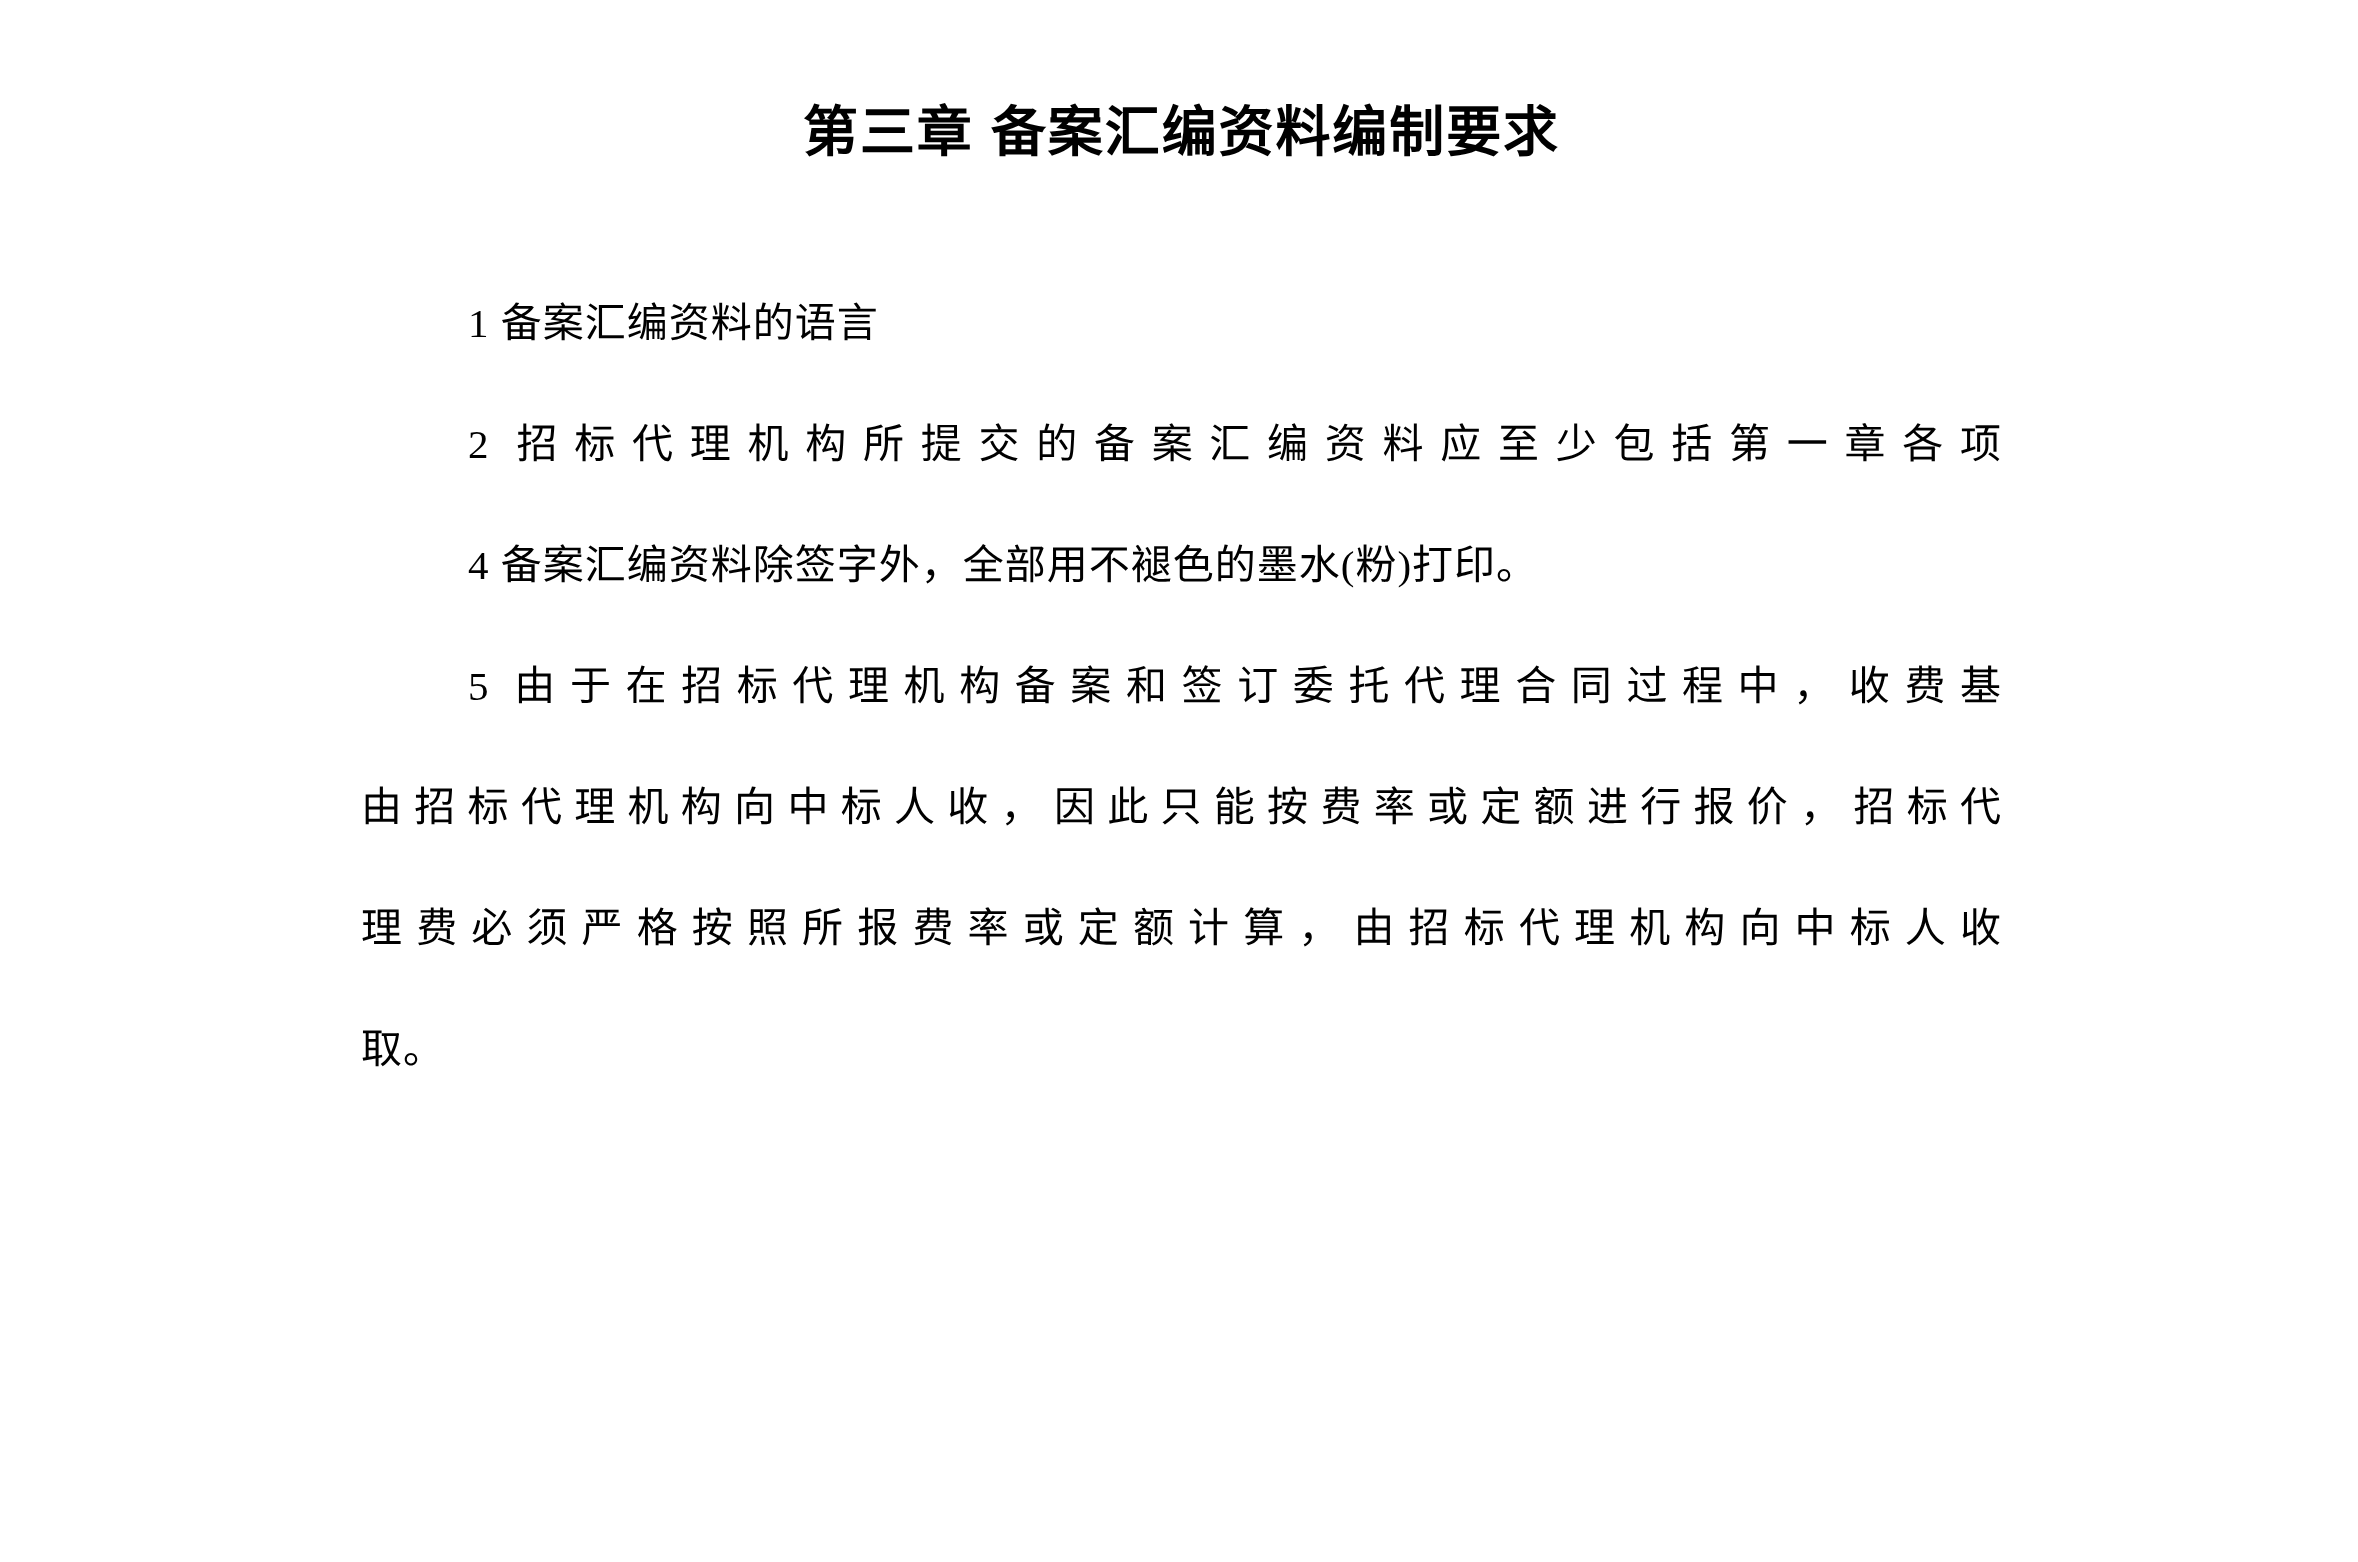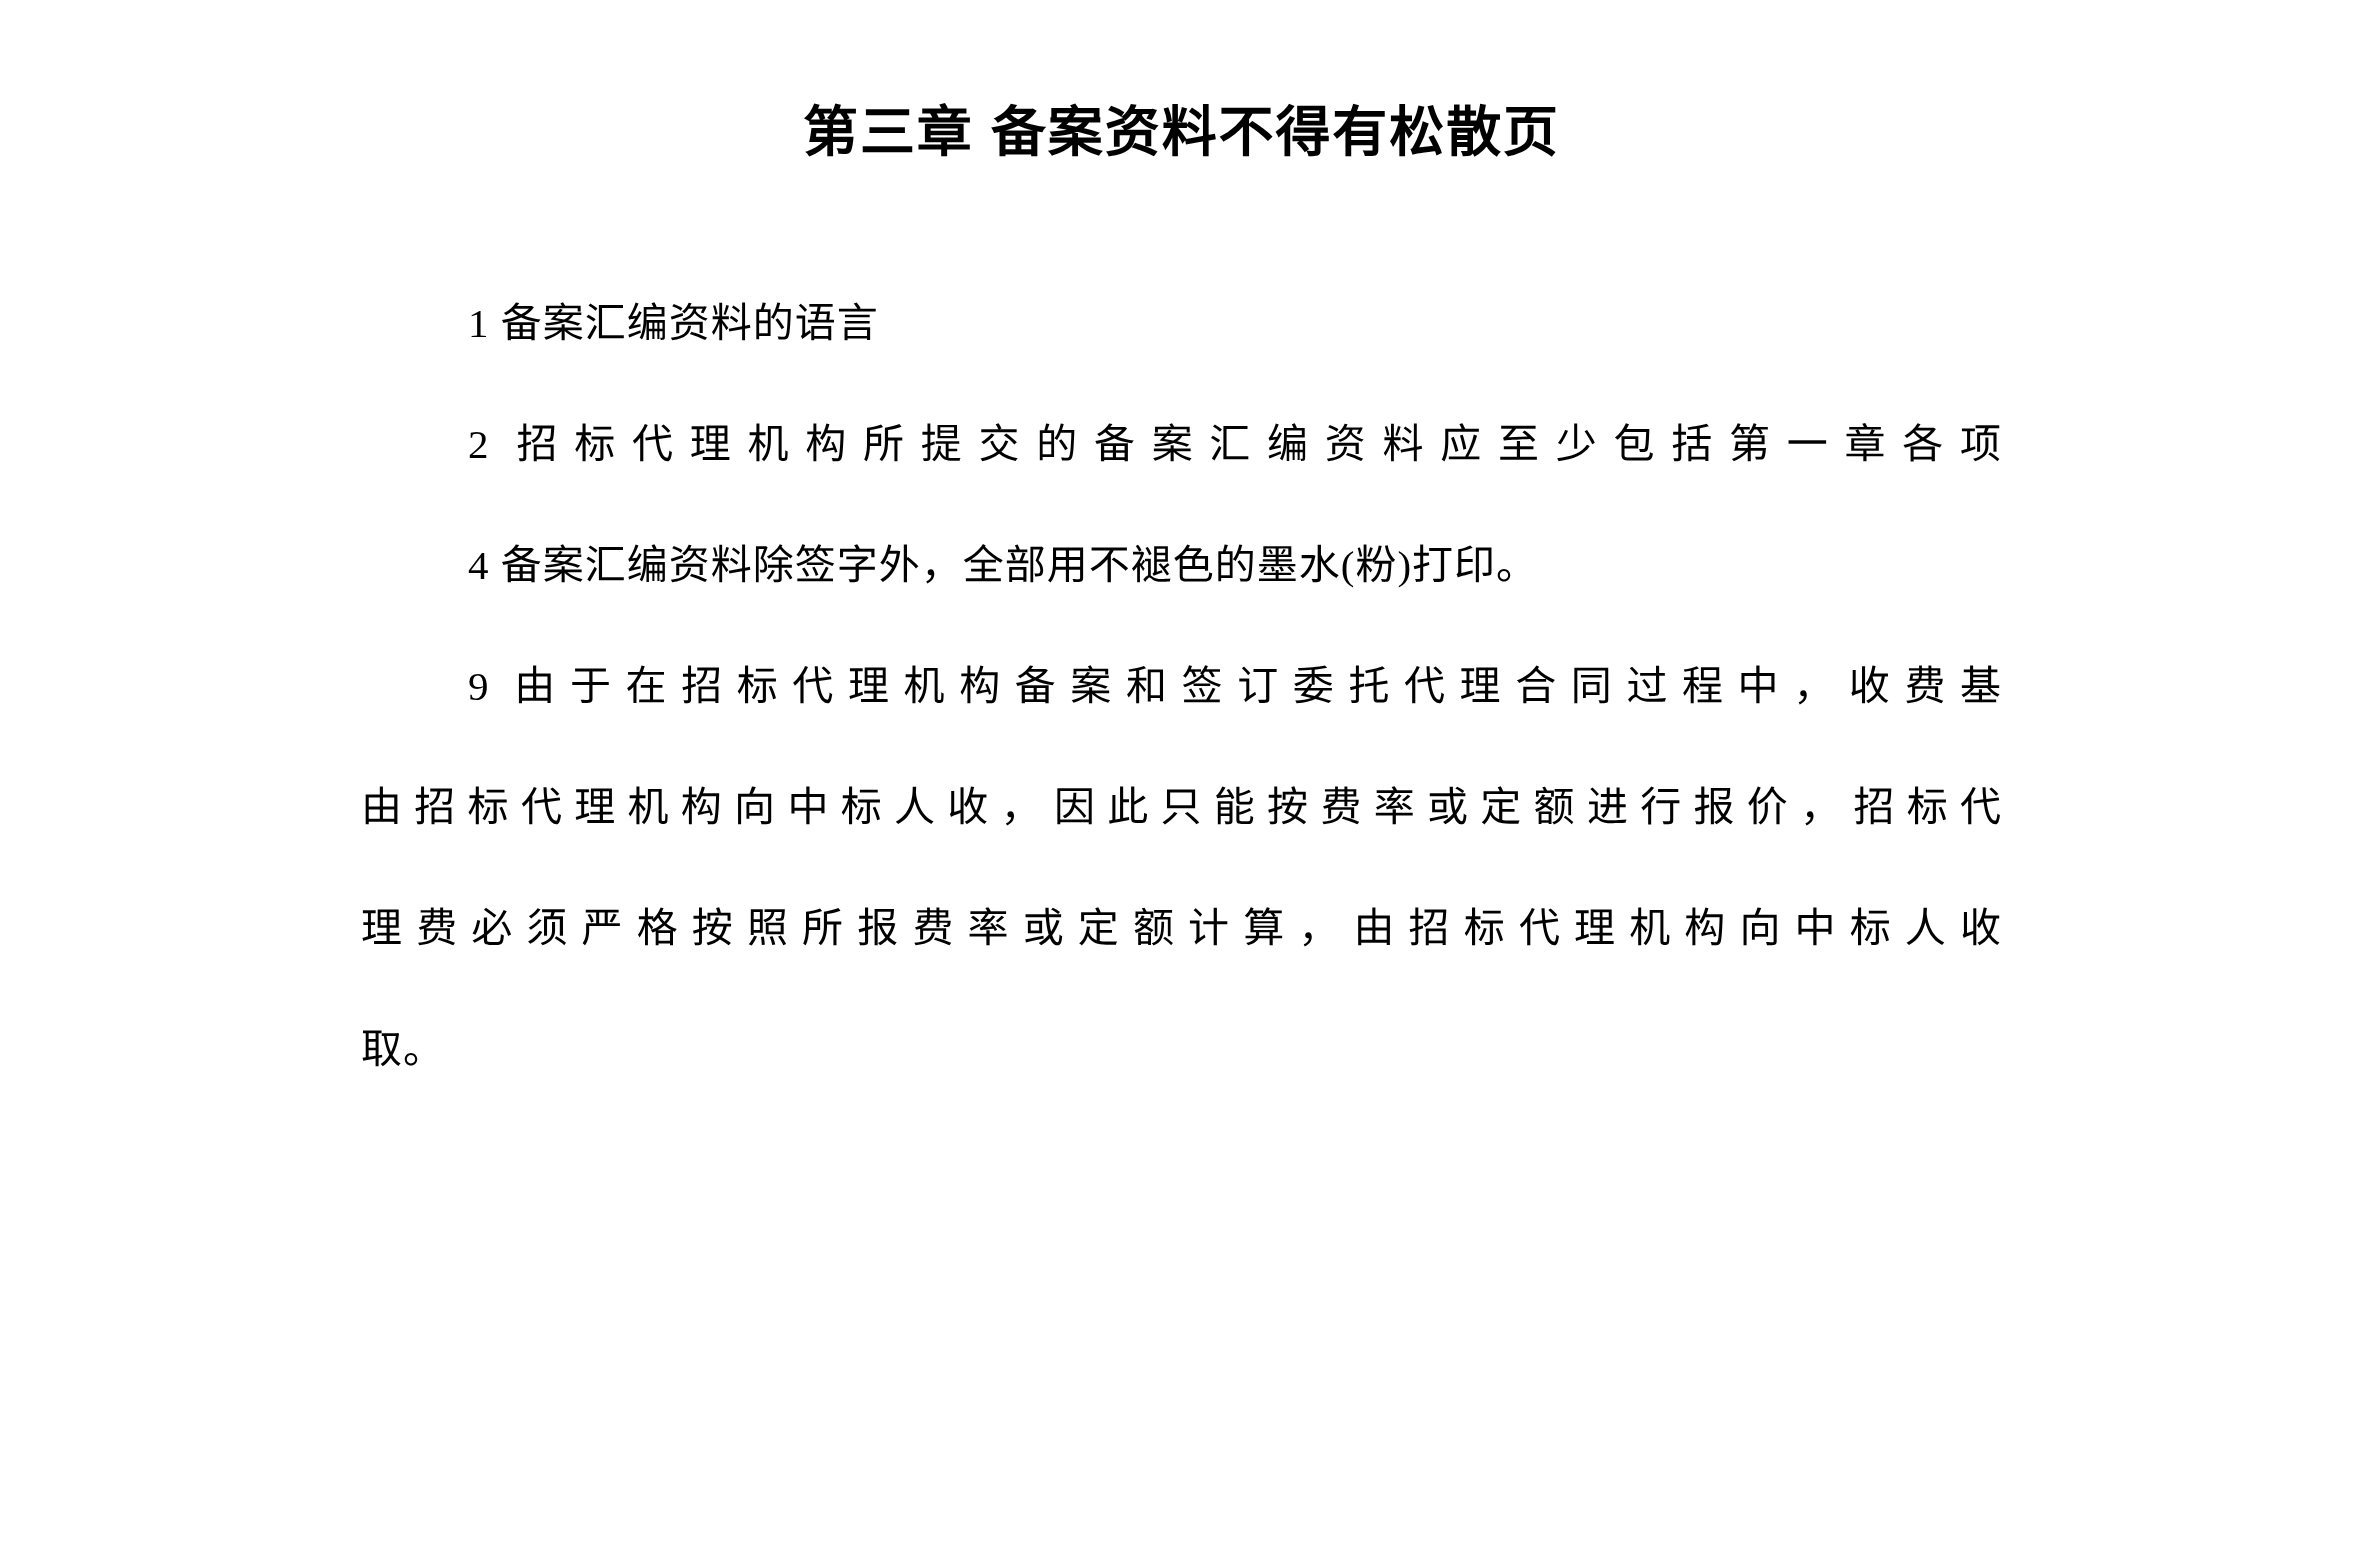--- a/index.html
+++ b/index.html
@@ -51,24 +51,24 @@
     white-space: normal;
     text-align: justify;
     text-align-last: justify;
     text-justify: inter-character;
   }
 </style>
 </head>
 <body>
 
 <div id="page-root">
-  <div class="doc-title">第三章 备案资料不得有松散页</div>
+  <div class="doc-title">第三章 备案汇编资料编制要求</div>
   <div class="doc-body">
       <div class="line indent">1 备案汇编资料的语言</div>
       <div class="line indent justify">2 招标代理机构所提交的备案汇编资料应至少包括第一章各项</div>
       <div class="line indent">4 备案汇编资料除签字外，全部用不褪色的墨水(粉)打印。</div>
-      <div class="line indent justify">9 由于在招标代理机构备案和签订委托代理合同过程中，收费基</div>
+      <div class="line indent justify">5 由于在招标代理机构备案和签订委托代理合同过程中，收费基</div>
       <div class="line justify">由招标代理机构向中标人收，因此只能按费率或定额进行报价，招标代</div>
       <div class="line justify">理费必须严格按照所报费率或定额计算，由招标代理机构向中标人收</div>
       <div class="line">取。</div>
     </div>
 </div>
 
 
 </body></html>

